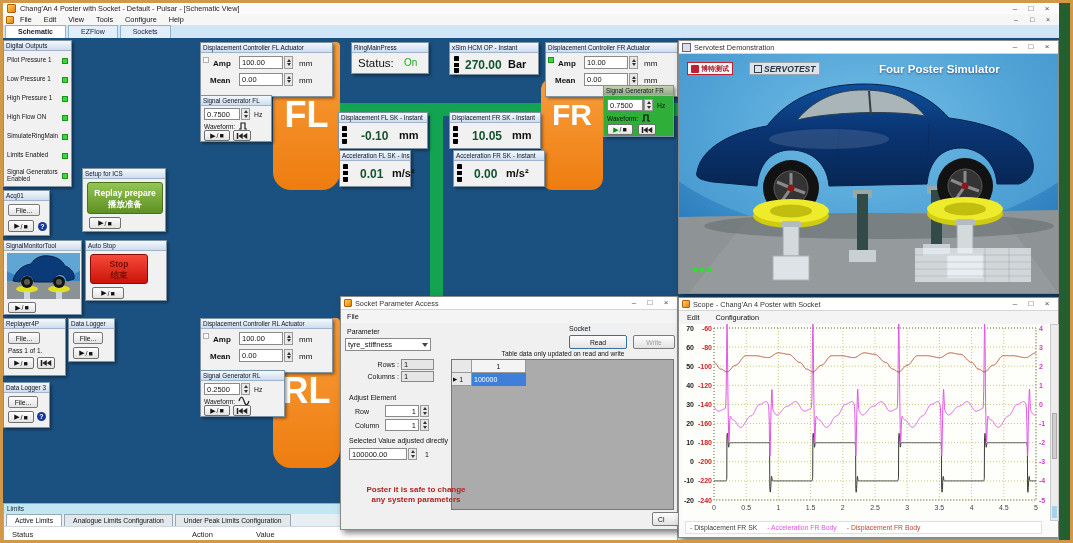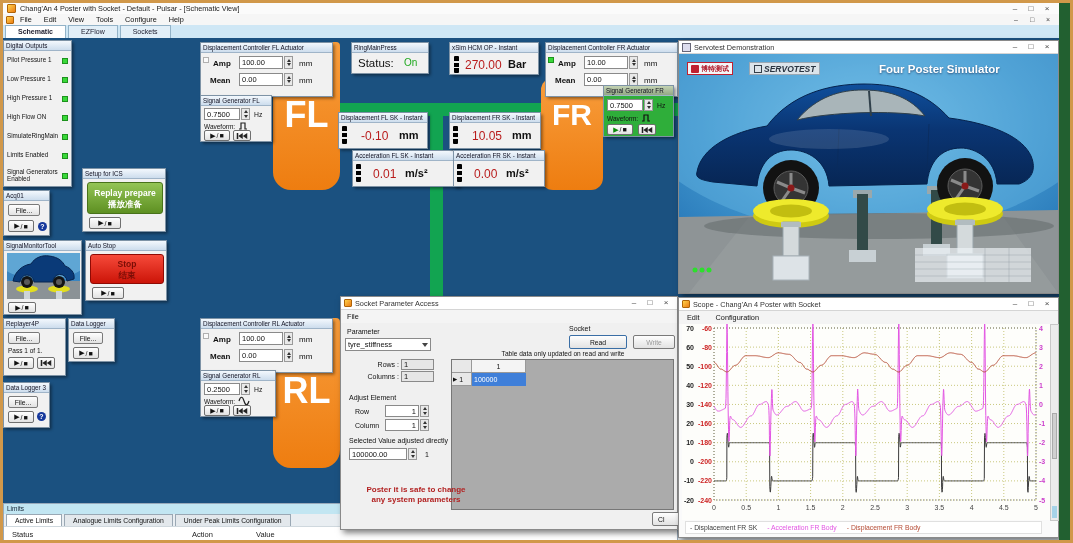--- a/index.html
+++ b/index.html
@@ -36,21 +36,21 @@
 .help{position:absolute;width:9px;height:9px;border-radius:50%;background:#16389c;color:#fff;font-size:7px;font-weight:bold;text-align:center;line-height:9px}
 .lbar{position:absolute;width:5px;border-radius:1px;background-image:linear-gradient(#000 30%,#eee 30%,#eee 40%,#000 40%,#000 62%,#eee 62%,#eee 72%,#000 72%)}
 .bigbtn{position:absolute;border-radius:3px;color:#fff;font-weight:bold;text-align:center;display:flex;flex-direction:column;justify-content:center;gap:1px;line-height:10px}
 .bigbtn div{font-size:8.5px}
 .purple{background:linear-gradient(#8f4fc0,#5b2786);border:1px solid #3a1060}
 .pink{background:linear-gradient(#ff49d8,#e213ae);border:1px solid #a00880}
 .grnb{background:linear-gradient(#93c455,#5e9022);border:1px solid #48721a}
 .redb{background:linear-gradient(#f64a3a,#cc1408);border:1px solid #8f0a04;color:#7a0d06}
 .dorow{height:19px;display:flex;align-items:center;justify-content:space-between;padding:0 3px;font-size:6.3px;line-height:6.8px}
 .dorow .txt{width:52px}
-.rval{color:#b91c1c;font-weight:normal;font-size:12px}
+.rval{color:#14532d;font-weight:bold;font-size:12px}
 .runit{font-size:11px;color:#111;font-weight:bold}
 .wave{position:absolute}
 
 .fwin{position:absolute;background:#f0f0f0;border:1px solid #8a8a8a;box-shadow:2.5px 2.5px 6px rgba(0,0,0,.5)}
 .wtitle{position:absolute;left:0;top:0;right:0;height:13px;background:#fff;border-bottom:1px solid #d5d5d5;display:flex;align-items:center;gap:3px;padding:0 3px;font-size:7.3px;color:#333}
 .wmenu{position:absolute;left:0;top:13px;right:0;height:13px;background:#f4f4f4;display:flex;align-items:center;font-size:7.3px}
 
 .sigfr{background:#2fae3a}
 .sigfr .ptitle{background:linear-gradient(#c3d2b2,#93a885)}
 .sigfr .gp{color:#0a8a0a}
@@ -159,21 +159,21 @@
       </div>
       <div class="ps" style="left:6px;top:48px;width:32px;height:12px">
           <span class="gp">▶</span>
           <span>/</span>
           <span>■</span>
         </div>
     </div>
 
     <div class="panel" style="left:82px;top:202px;width:82px;height:61px">
       <div class="ptitle">Auto Stop</div>
-      <div class="bigbtn redb" style="left:4px;top:13px;width:74px;height:30px">
+      <div class="bigbtn redb" style="left:4px;top:13px;width:58px;height:30px">
         <div>Stop</div>
         <div>结束</div>
       </div>
       <div class="ps" style="left:6px;top:46px;width:32px;height:12px">
           <span class="gp">▶</span>
           <span>/</span>
           <span>■</span>
         </div>
     </div>
 
@@ -307,21 +307,21 @@
       <span class="lbl rval" style="left:15px;top:15px">270.00</span>
       <span class="lbl runit" style="left:58px;top:15px">Bar</span>
     </div>
 
     <div class="panel" style="left:335px;top:74px;width:90px;height:37px">
       <div class="ptitle">Displacement FL SK - Instant</div>
       <div class="lbar" style="left:3px;top:13px;height:18px"></div>
       <span class="lbl rval" style="left:22px;top:16px">-0.10</span>
       <span class="lbl runit" style="left:60px;top:16px">mm</span>
     </div>
-    <div class="panel" style="left:349px;top:112px;width:108px;height:37px">
+    <div class="panel" style="left:336px;top:112px;width:72px;height:37px">
       <div class="ptitle">Acceleration FL SK - Instant</div>
       <div class="lbar" style="left:3px;top:13px;height:18px"></div>
       <span class="lbl rval" style="left:20px;top:16px">0.01</span>
       <span class="lbl runit" style="left:52px;top:16px">m/s²</span>
     </div>
     <div class="panel" style="left:446px;top:74px;width:92px;height:37px">
       <div class="ptitle">Displacement FR SK - Instant</div>
       <div class="lbar" style="left:3px;top:13px;height:18px"></div>
       <span class="lbl rval" style="left:22px;top:16px">10.05</span>
       <span class="lbl runit" style="left:62px;top:16px">mm</span>
@@ -390,21 +390,21 @@
       <span class="lbl" style="left:98px;top:16px;font-size:8px">mm</span>
       <span class="lbl" style="left:9px;top:33px;font-size:8px;font-weight:bold">Mean</span>
       <div class="fld" style="left:38px;top:30px;width:44px;height:13px">0.00</div>
       <div class="spin" style="left:83px;top:30px;height:13px">
           <i class="up"></i>
           <i class="dn"></i>
         </div>
       <span class="lbl" style="left:98px;top:33px;font-size:8px">mm</span>
     </div>
 
-    <div class="panel" style="left:197px;top:332px;width:76px;height:47px">
+    <div class="panel" style="left:197px;top:332px;width:85px;height:47px">
       <div class="ptitle">Signal Generator RL</div>
       <div class="fld" style="left:3px;top:12px;width:36px;height:12px">0.2500</div>
       <div class="spin" style="left:40px;top:12px;height:12px">
           <i class="up"></i>
           <i class="dn"></i>
         </div>
       <span class="lbl" style="left:53px;top:15px;font-size:6.8px">Hz</span>
       <span class="lbl" style="left:3px;top:27px;font-size:6.5px">Waveform:</span>
       <svg class="wave" style="left:37px;top:25px" width="12" height="10" viewBox="0 0 12 10">
           <path d="M1,5 C2.5,0 4.5,0 6,5 C7.5,10 9.5,10 11,5" fill="none" stroke="#222" stroke-width="1.2"></path>

